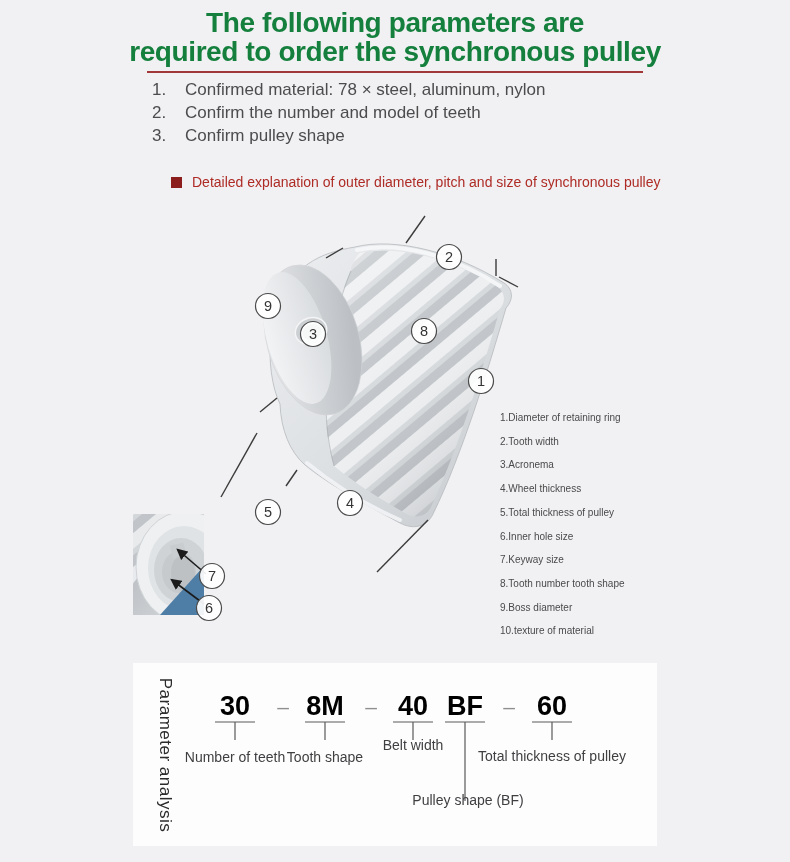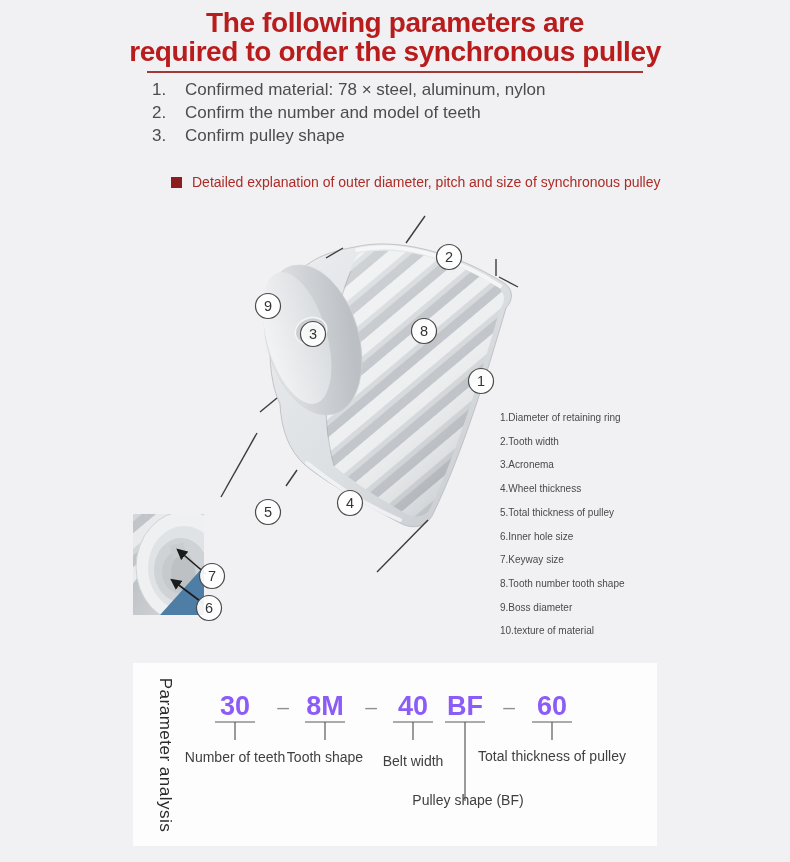--- a/index.html
+++ b/index.html
@@ -5,21 +5,21 @@
   html,body{margin:0;padding:0;background:#e6e7e9;}
   .page{
     position:relative;width:790px;height:862px;margin:0 auto;
     background:#f1f1f3;overflow:hidden;
     font-family:"Liberation Sans","DejaVu Sans",sans-serif;
     -webkit-font-smoothing:antialiased;
   }
   
   .title{
     position:absolute;left:0;top:8px;width:790px;text-align:center;
-    font-size:28px;font-weight:700;color:#b91c1c;line-height:29px;letter-spacing:-0.4px;
+    font-size:28px;font-weight:700;color:#15803d;line-height:29px;letter-spacing:-0.4px;
   }
   .title-underline{
     position:absolute;left:147px;top:71px;width:496px;height:2px;background:#a23737;
   }
   
   .req{position:absolute;left:152px;top:78px;width:560px;}
   .req-row{display:flex;height:23.4px;align-items:center;font-size:17px;color:#4c4c4e;}
   .req-num{width:33px;flex:0 0 33px;}
   
   .note{position:absolute;left:155px;top:174px;display:flex;align-items:center;padding-left:16px;}
@@ -37,21 +37,21 @@
     position:absolute;left:12px;top:0;width:40px;height:100%;
     display:flex;align-items:center;justify-content:center;
   }
   .param-vlabel{
     transform:rotate(90deg);white-space:nowrap;
     font-size:17px;color:#2b2b2b;letter-spacing:0.5px;
   }
   .param-lines{position:absolute;left:0;top:0;width:524px;height:183px;}
   .tok{
     position:absolute;top:28px;transform:translateX(-50%);
-    font-size:27px;font-weight:700;color:#8b5cf6;white-space:nowrap;
+    font-size:27px;font-weight:700;color:#000000;white-space:nowrap;
   }
   .dash{
     position:absolute;top:32px;transform:translateX(-50%);
     font-size:21px;font-weight:400;color:#8f8f8f;
   }
   .plabel{
     position:absolute;transform:translateX(-50%);
     font-size:14px;color:#3f3f41;white-space:nowrap;
   }
 </style>
@@ -263,18 +263,18 @@
     <span class="dash" style="left:150px">–</span>
     <span class="tok" style="left:192px">8M</span>
     <span class="dash" style="left:238px">–</span>
     <span class="tok" style="left:280px">40</span>
     <span class="tok" style="left:332px">BF</span>
     <span class="dash" style="left:376px">–</span>
     <span class="tok" style="left:419px">60</span>
 
     <span class="plabel" style="left:102px;top:86px">Number of teeth</span>
     <span class="plabel" style="left:192px;top:86px">Tooth shape</span>
-    <span class="plabel" style="left:280px;top:90px">Belt width</span>
+    <span class="plabel" style="left:280px;top:74px">Belt width</span>
     <span class="plabel" style="left:419px;top:85px">Total thickness of pulley</span>
     <span class="plabel" style="left:335px;top:129px">Pulley shape (BF)</span>
   </div>
 
 </div>
 
 </body></html>

